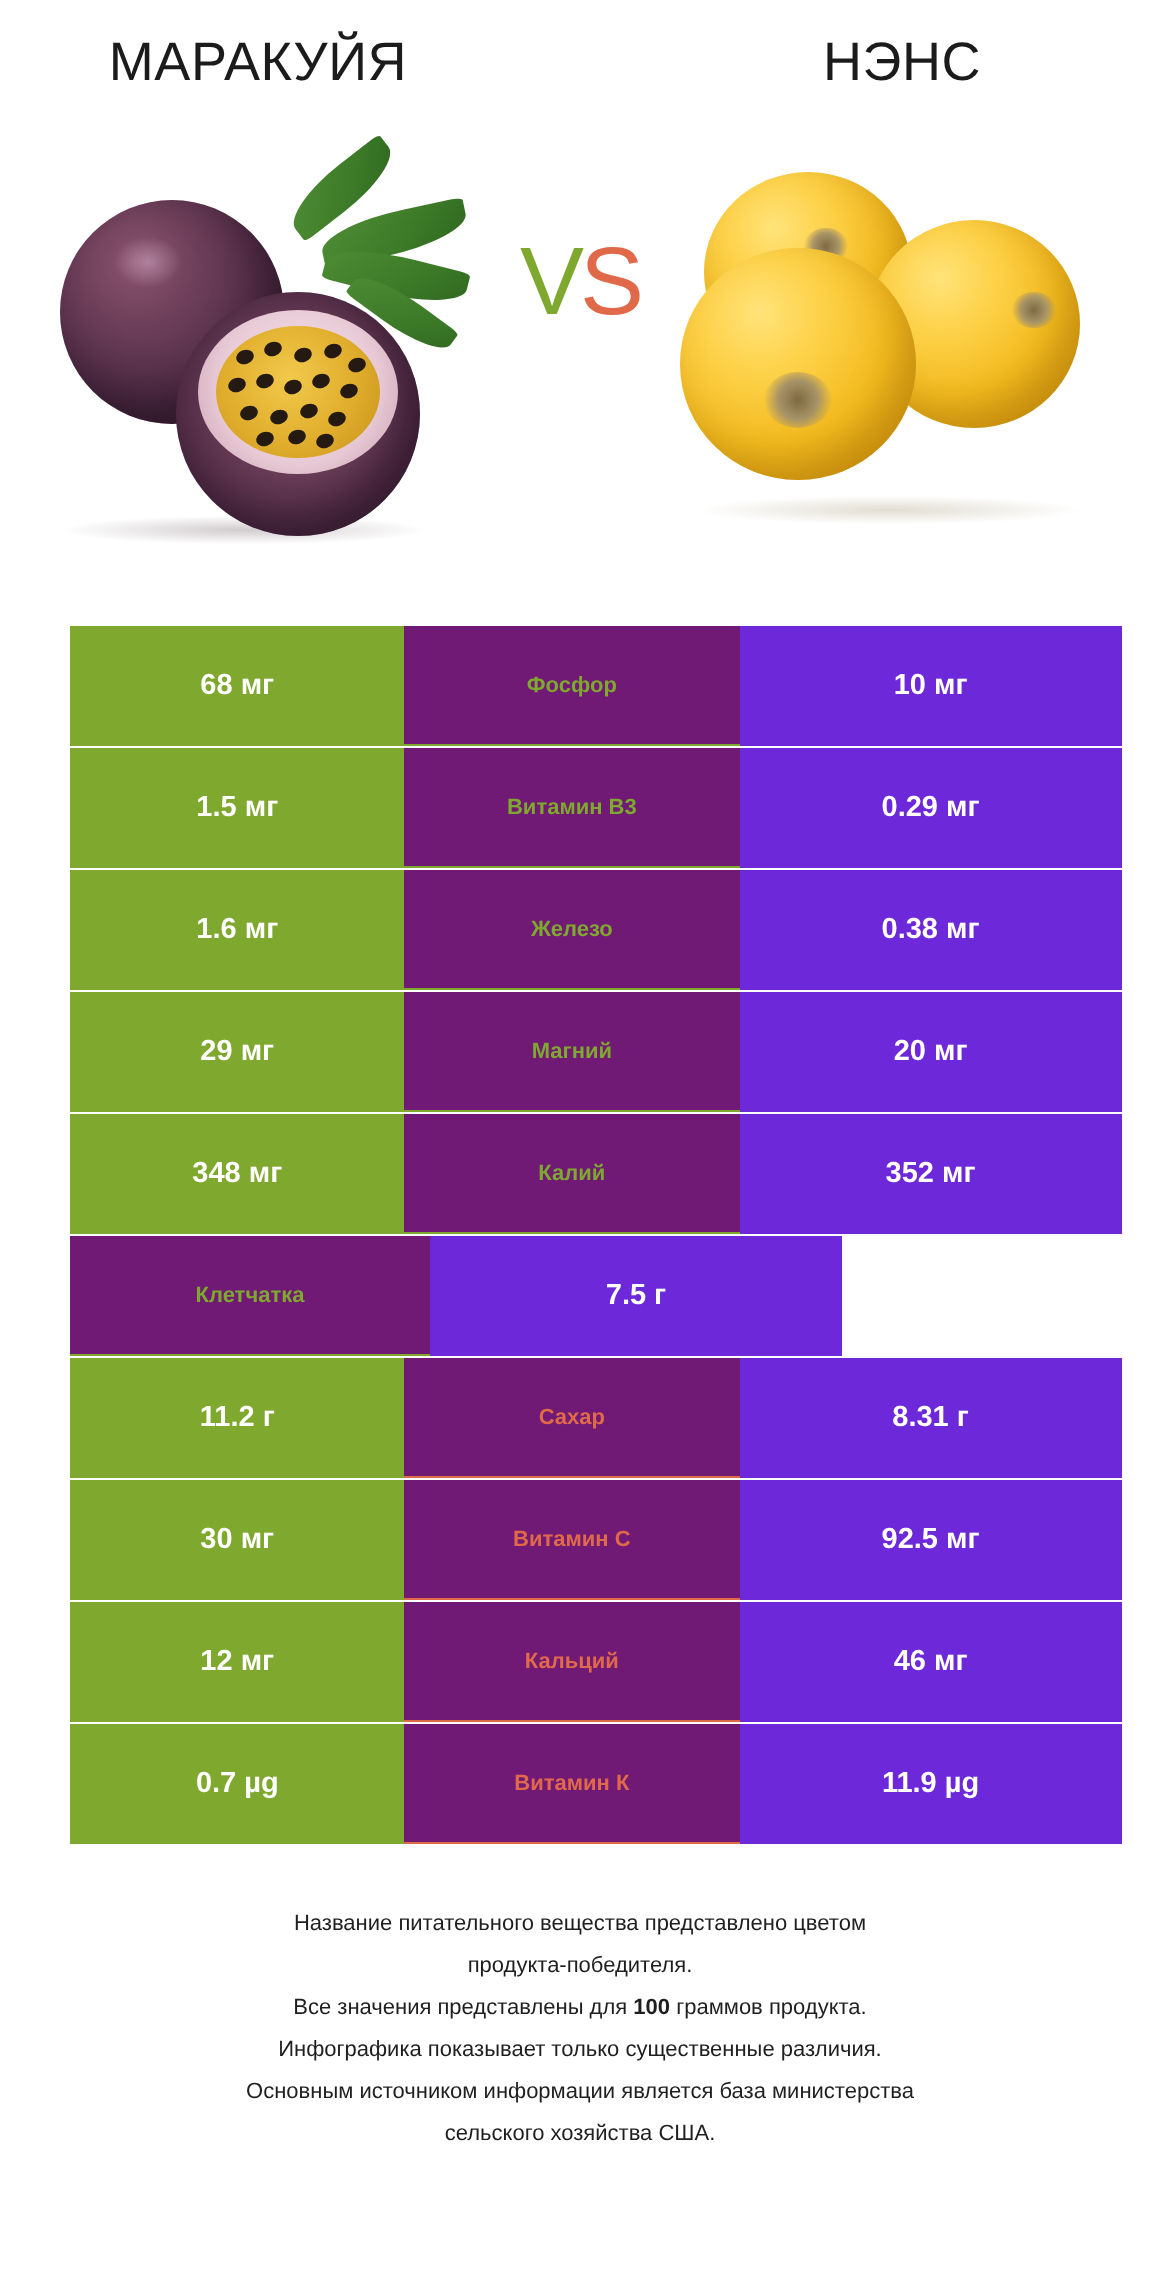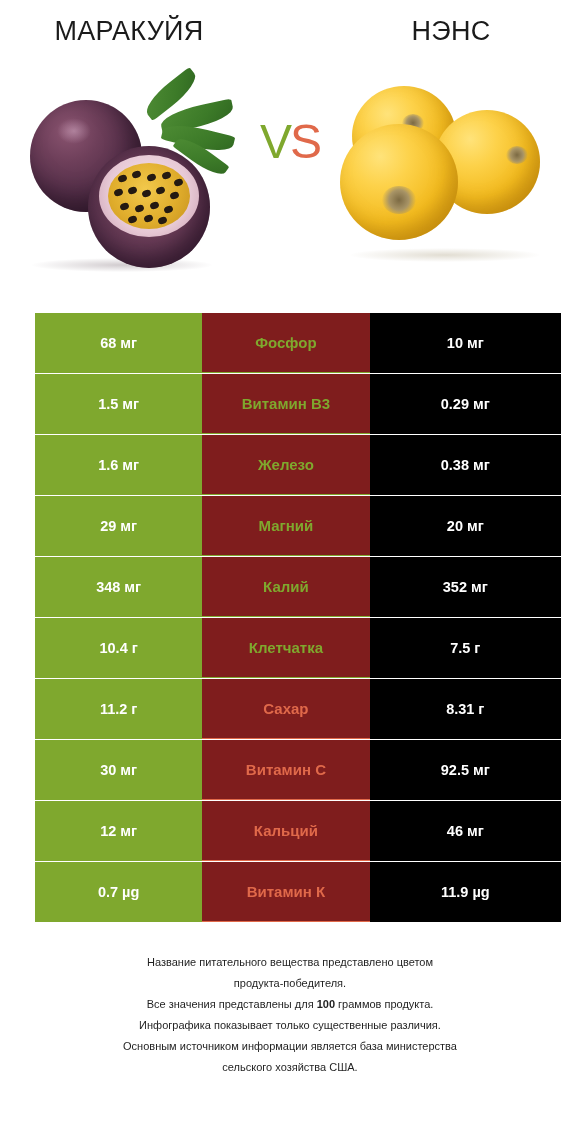--- a/index.html
+++ b/index.html
@@ -168,27 +168,27 @@
     font-weight: bold;
     box-sizing: border-box;
   }
   .cell-left {
     width: 180px;
     background: #7fa82e;
     color: #ffffff;
   }
   .cell-right {
     width: 206px;
-    background: #000000;
+    background: #6d28d9;
     color: #ffffff;
   }
   .cell-mid {
     width: 180px;
-    background: #7f1d1d;
-    font-size: 15px;
+    background: #701a75;
+    font-size: 11px;
   }
   .cell-mid.green  { color: #7fa82e; border-bottom: 1px solid #7fa82e; }
   .cell-mid.orange { color: #e0694a; border-bottom: 1px solid #e0694a; }
 
   
   .footer {
     position: absolute;
     left: 0;
     top: 952px;
     width: 580px;
@@ -287,21 +287,20 @@
     <div class="cell cell-right">20 мг</div>
   </div>
 
   <div class="row">
     <div class="cell cell-left">348 мг</div>
     <div class="cell cell-mid green">Калий</div>
     <div class="cell cell-right">352 мг</div>
   </div>
 
   <div class="row">
-    <div class="cell cell-left">10.4 г</div>
     <div class="cell cell-mid green">Клетчатка</div>
     <div class="cell cell-right">7.5 г</div>
   </div>
 
   <div class="row">
     <div class="cell cell-left">11.2 г</div>
     <div class="cell cell-mid orange">Сахар</div>
     <div class="cell cell-right">8.31 г</div>
   </div>
 

